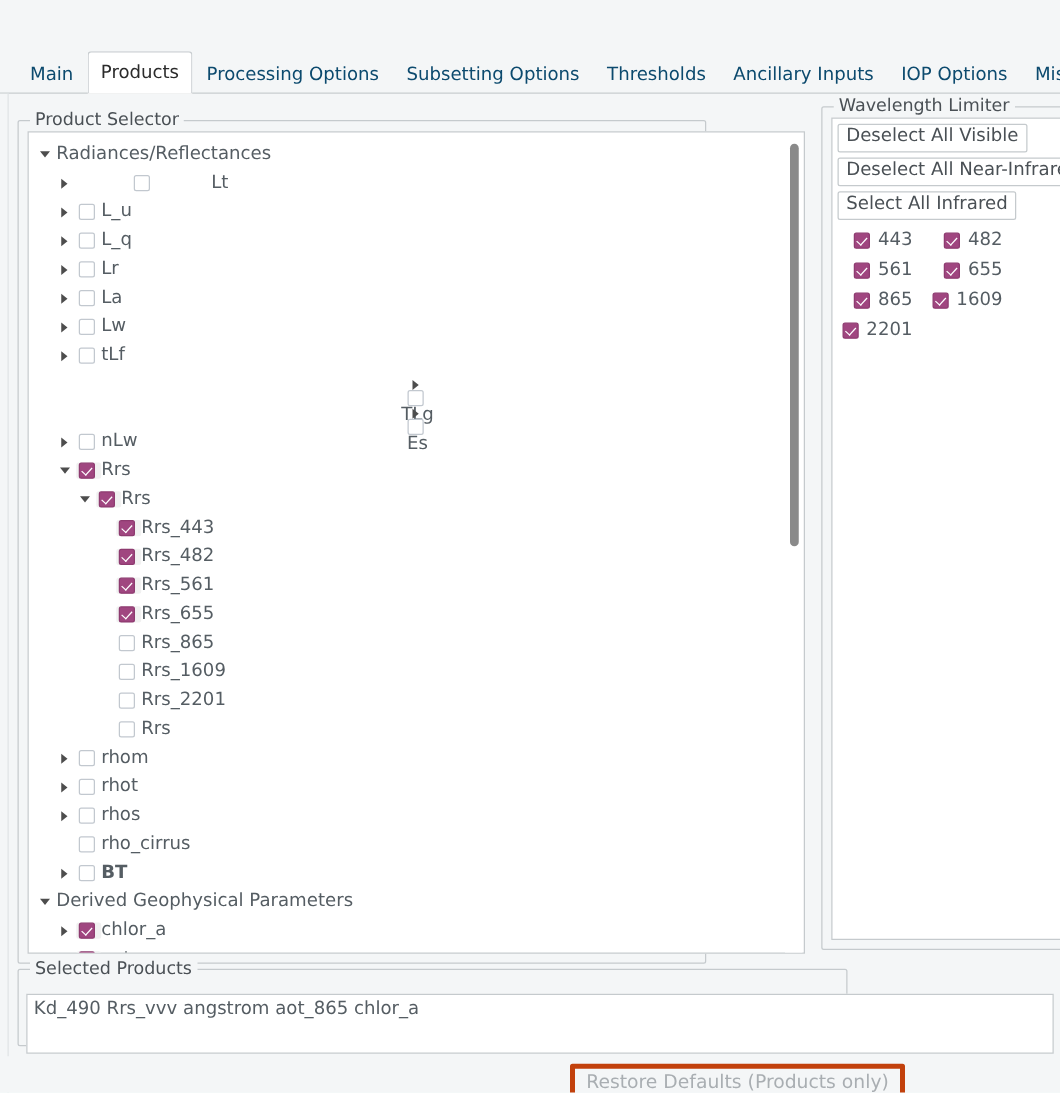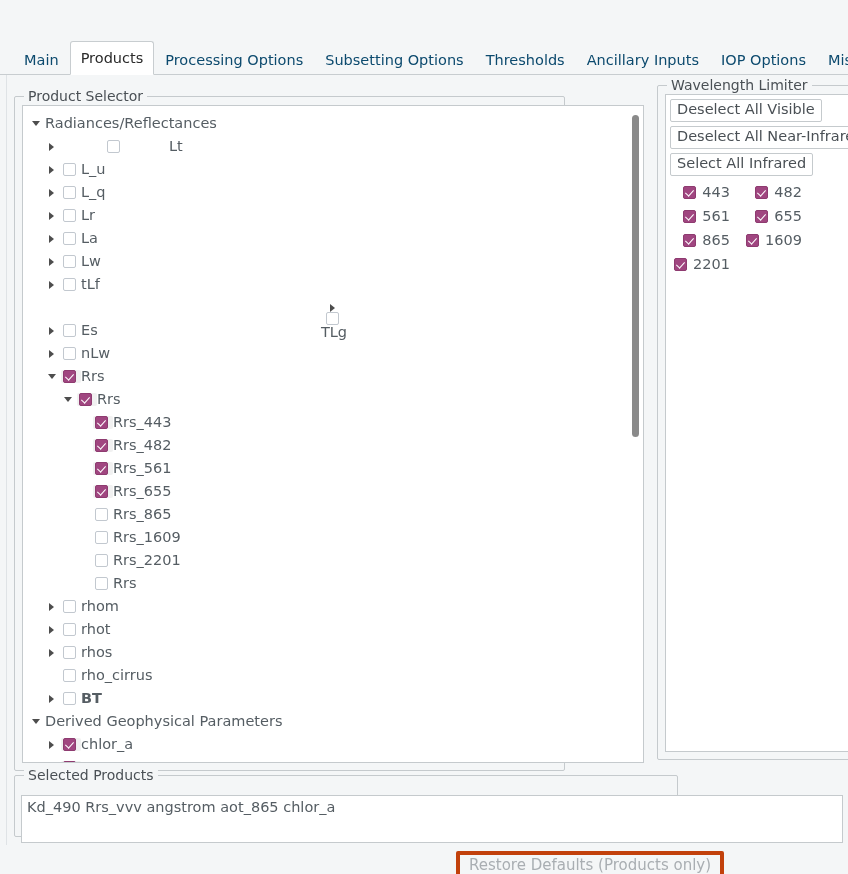--- a/index.html
+++ b/index.html
@@ -329,21 +329,21 @@
             </span>
             <span class="tlabel">tLf</span>
           </div>
           <div class="tnode" style="padding-left: 22px; flex-direction: column;">
             <span class="arrow right"></span>
             <span class="cbox-hl" style="background: transparent;">
               <span class="cbox"></span>
             </span>
             <span class="tlabel">TLg</span>
           </div>
-          <div class="tnode" style="padding-left: 22px;">
+          <div class="tnode" style="padding-left: 22px; flex-direction: column;">
             <span class="arrow right"></span>
             <span class="cbox-hl" style="background: transparent;">
               <span class="cbox"></span>
             </span>
             <span class="tlabel">Es</span>
           </div>
           <div class="tnode" style="padding-left: 22px;">
             <span class="arrow right"></span>
             <span class="cbox-hl" style="background: transparent;">
               <span class="cbox"></span>

